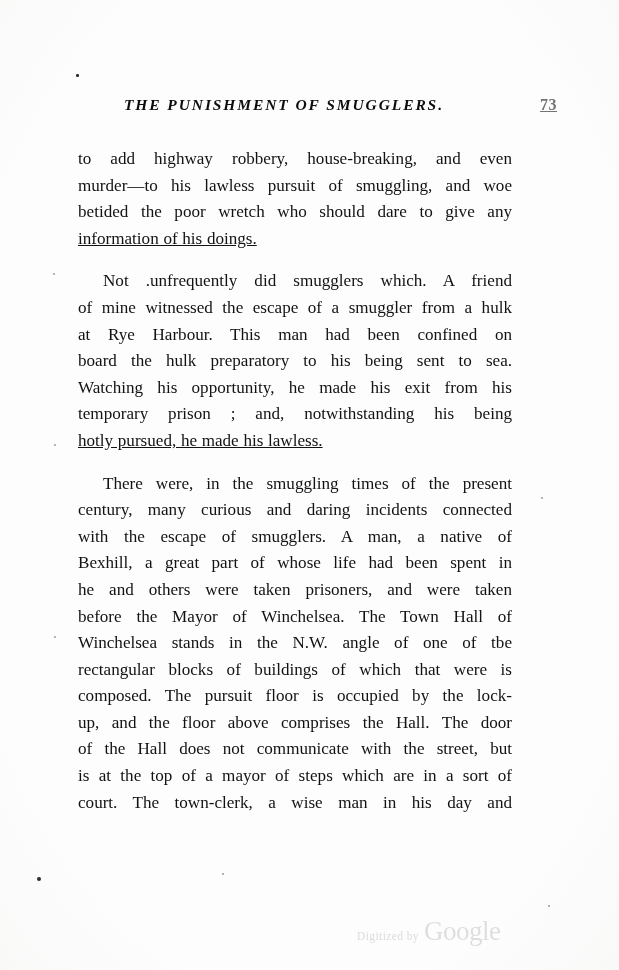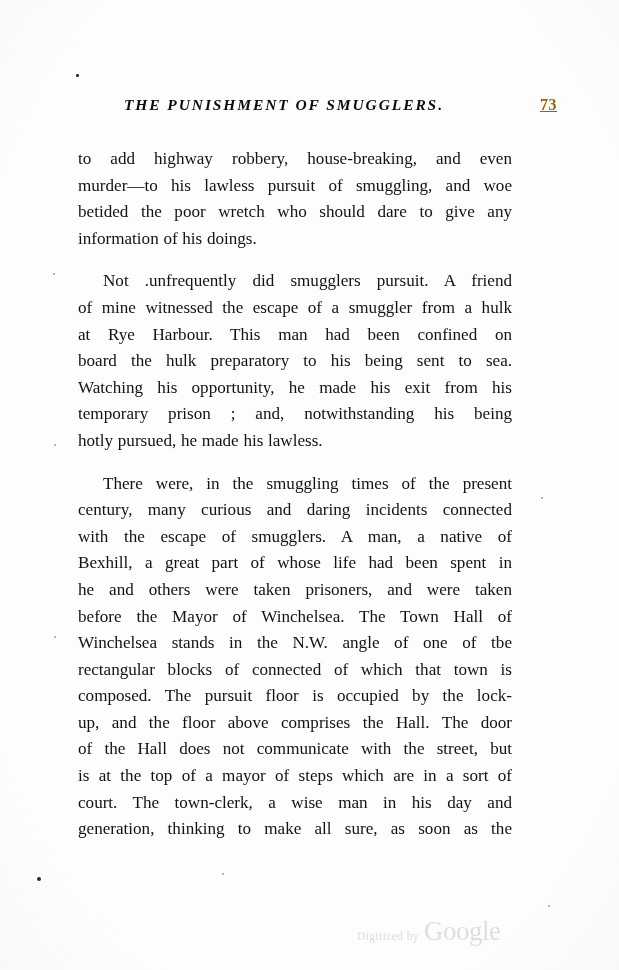--- a/index.html
+++ b/index.html
@@ -52,21 +52,21 @@
     font-size: 15.5px;
     letter-spacing: 1.9px;
     color: #0d0d0d;
     margin-left: 62px;
     white-space: nowrap;
   }
   .head-folio {
     font-weight: 700;
     font-size: 16px;
     letter-spacing: 0.5px;
-    color: #a16207;
+    color: #737373;
     text-decoration: underline;
   }
 
   
   .text-block {
     position: absolute;
     left: 62px;
     top: 130px;
     width: 466px;
   }
@@ -82,20 +82,21 @@
 
   
   .line {
     display: block;
     text-align: justify;
     text-align-last: justify;
     white-space: nowrap;
   }
   .line.last {
     text-align-last: left;
+    text-decoration: underline;
   }
   .line.indent {
     text-indent: 25px;
   }
 
   
   .watermark {
     position: absolute;
     left: 357px;
     top: 916px;
@@ -139,43 +140,42 @@
   </div>
 
   <div class="text-block">
       <p class="para">
         <span class="line">to add  highway  robbery,  house-breaking,  and  even</span>
         <span class="line">murder—to his lawless  pursuit  of  smuggling, and woe</span>
         <span class="line">betided  the  poor  wretch  who  should  dare  to  give  any</span>
         <span class="line last">information of his doings.</span>
       </p>
       <p class="para">
-        <span class="line indent">Not .unfrequently  did  smugglers  pursuit.   A  friend</span>
+        <span class="line indent">Not .unfrequently  did  smugglers  which.   A  friend</span>
         <span class="line">of mine witnessed  the  escape  of a smuggler from a hulk</span>
         <span class="line">at  Rye  Harbour.    This  man  had  been  confined  on</span>
         <span class="line">board  the  hulk  preparatory  to  his  being  sent  to  sea.</span>
         <span class="line">Watching his opportunity,  he  made  his  exit from  his</span>
         <span class="line">temporary  prison ;  and,  notwithstanding  his  being</span>
         <span class="line last">hotly pursued, he made his lawless.</span>
       </p>
       <p class="para">
         <span class="line indent">There were,  in  the  smuggling  times  of  the  present</span>
         <span class="line">century, many curious and daring incidents connected</span>
         <span class="line">with  the  escape  of  smugglers.   A  man, a  native  of</span>
         <span class="line">Bexhill,  a  great part of whose life  had  been  spent in</span>
         <span class="line">he  and  others  were  taken  prisoners,  and  were  taken</span>
         <span class="line">before  the Mayor of Winchelsea.   The  Town  Hall  of</span>
         <span class="line">Winchelsea  stands  in  the  N.W.  angle  of  one  of  tbe</span>
-        <span class="line">rectangular  blocks  of  connected  of  which that town  is</span>
+        <span class="line">rectangular  blocks  of  buildings  of  which that were  is</span>
         <span class="line">composed.    The  pursuit  floor  is  occupied  by the lock-</span>
         <span class="line">up,  and  the floor above comprises  the  Hall.   The  door</span>
         <span class="line">of the  Hall  does not  communicate  with  the  street, but</span>
         <span class="line">is at the top of  a mayor of  steps which  are in a sort of</span>
         <span class="line">court.    The town-clerk,  a  wise  man  in  his  day  and</span>
-        <span class="line">generation, thinking to  make  all sure, as  soon  as  the</span>
       </p>
     </div>
 
   <div class="speck" style="left:76px;  top:74px;  width:2.5px; height:2.5px;"></div>
   <div class="speck faint" style="left:53px;  top:273px; width:2px;   height:2px;"></div>
   <div class="speck faint" style="left:54px;  top:444px; width:2px;   height:2px;"></div>
   <div class="speck faint" style="left:54px;  top:636px; width:2px;   height:2px;"></div>
   <div class="speck faint" style="left:541px; top:497px; width:2px;   height:2px;"></div>
   <div class="speck faint" style="left:548px; top:905px; width:2px;   height:2px;"></div>
   <div class="speck" style="left:37px;  top:877px; width:4px;   height:4px;"></div>

